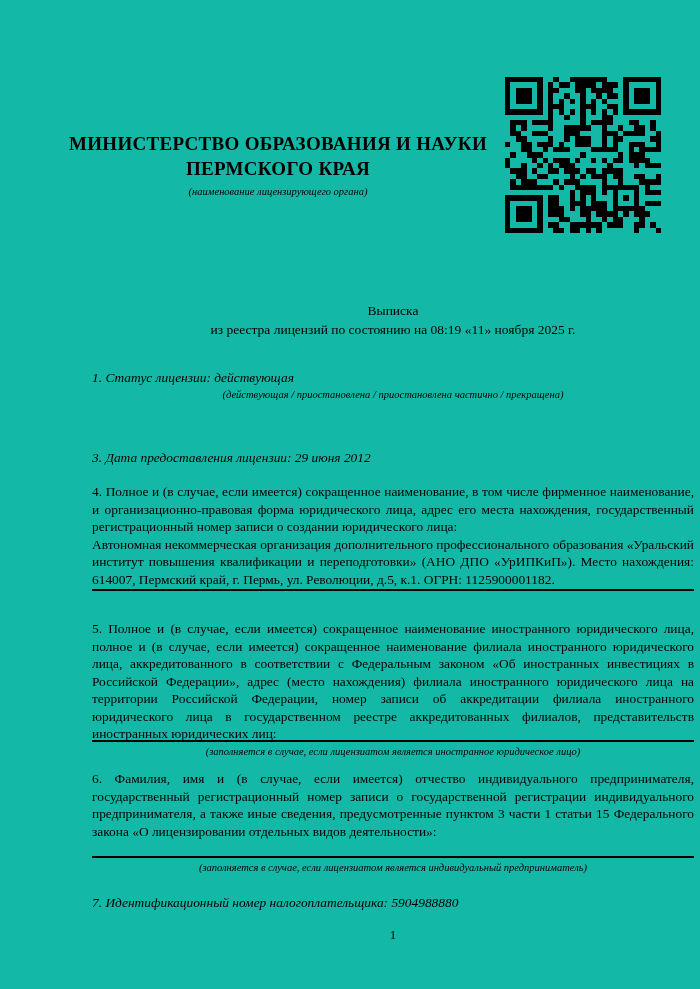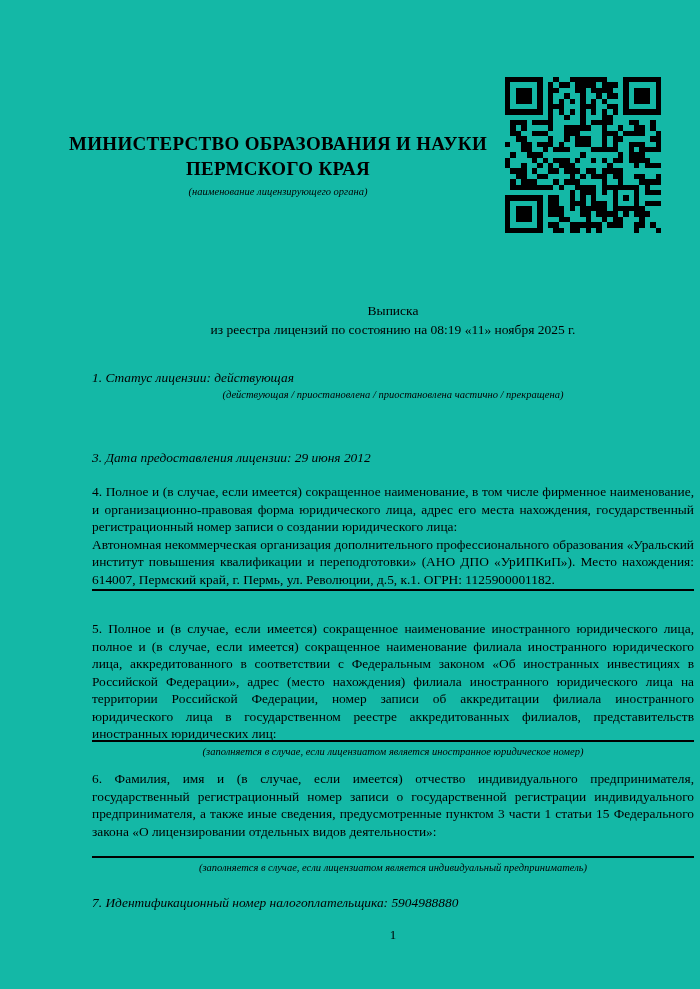--- a/index.html
+++ b/index.html
@@ -523,21 +523,21 @@
   <div class="abs content body-line" style="top:449px">3. Дата предоставления лицензии: 29 июня 2012</div>
 
   <div class="abs content" style="top:483px">
     <div class="para">4. Полное и (в случае, если имеется) сокращенное наименование, в том числе фирменное наименование, и организационно-правовая форма юридического лица, адрес его места нахождения, государственный регистрационный номер записи о создании юридического лица:</div>
     <div class="para">Автономная некоммерческая организация дополнительного профессионального образования «Уральский институт повышения квалификации и переподготовки» (АНО ДПО «УрИПКиП»). Место нахождения: 614007, Пермский край, г. Пермь, ул. Революции, д.5, к.1. ОГРН: 1125900001182.</div>
   </div>
   <div class="abs content rule" style="top:589px"></div>
 
   <div class="abs content para" style="top:620px">5. Полное и (в случае, если имеется) сокращенное наименование иностранного юридического лица, полное и (в случае, если имеется) сокращенное наименование филиала иностранного юридического лица, аккредитованного в соответствии с Федеральным законом «Об иностранных инвестициях в Российской Федерации», адрес (место нахождения) филиала иностранного юридического лица на территории Российской Федерации, номер записи об аккредитации филиала иностранного юридического лица в государственном реестре аккредитованных филиалов, представительств иностранных юридических лиц:</div>
   <div class="abs content rule" style="top:740px"></div>
-  <div class="abs content small-caption" style="top:745px">(заполняется в случае, если лицензиатом является иностранное юридическое номер)</div>
+  <div class="abs content small-caption" style="top:745px">(заполняется в случае, если лицензиатом является иностранное юридическое лицо)</div>
 
   <div class="abs content para" style="top:770px">6. Фамилия, имя и (в случае, если имеется) отчество индивидуального предпринимателя, государственный регистрационный номер записи о государственной регистрации индивидуального предпринимателя, а также иные сведения, предусмотренные пунктом 3 части 1 статьи 15 Федерального закона «О лицензировании отдельных видов деятельности»:</div>
   <div class="abs content rule" style="top:856px"></div>
   <div class="abs content small-caption" style="top:861px">(заполняется в случае, если лицензиатом является индивидуальный предприниматель)</div>
 
   <div class="abs content body-line" style="top:894px">7. Идентификационный номер налогоплательщика: 5904988880</div>
 
   <div class="abs content pagenum">1</div>
 
 </div>

